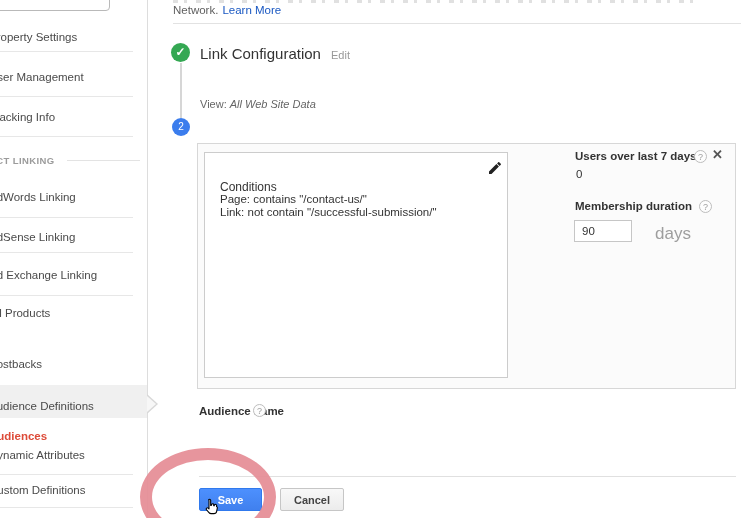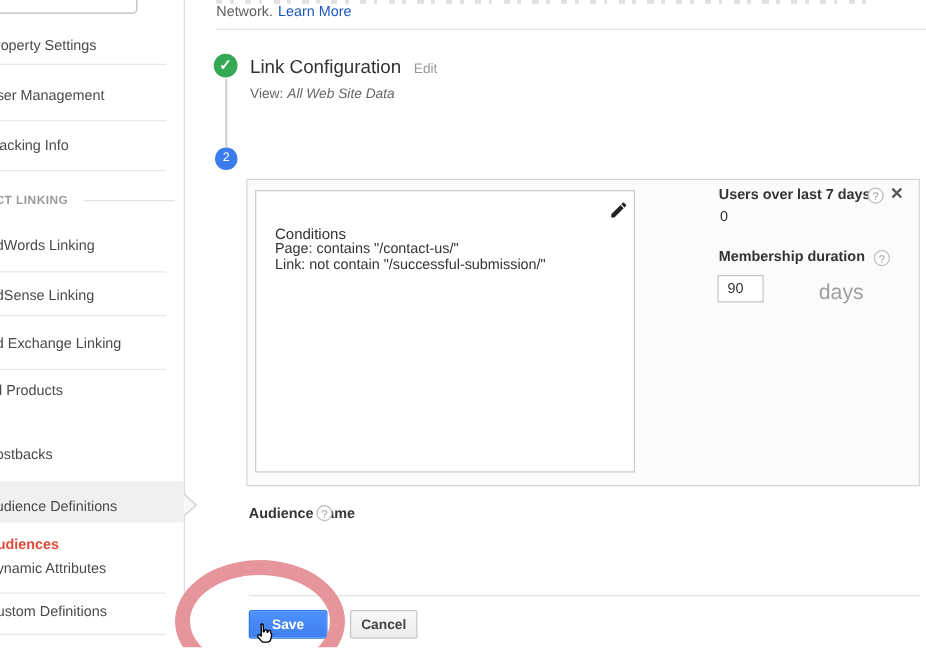--- a/index.html
+++ b/index.html
@@ -54,21 +54,21 @@
   .step-circle {
     position:absolute; border-radius:50%; color:#fff; text-align:center; z-index:1;
   }
   #step1-circle { left:171px; top:43px; width:19px; height:19px; background:#34a853;
     font-size:12px; font-weight:bold; line-height:19px; }
   #step2-circle { left:172px; top:118px; width:18px; height:18px; background:#3b7ded;
     font-size:10px; line-height:18px; }
   #stepper-line { position:absolute; left:180px; top:63px; width:2px; height:55px; background:#d6d6d6; }
   .step-title { position:absolute; left:200px; font-size:15px; color:#333; }
   #edit-link { position:absolute; left:331px; top:49px; font-size:11px; color:#999; cursor:pointer; }
-  .meta-line { position:absolute; left:200px; font-size:11px; color:#666; }
+  .meta-line { position:absolute; left:200px; font-size:11px; color:#666;margin-top:29px; }
   .meta-line i { font-style:italic; }
 
   
   #editor-box {
     position:absolute; left:197px; top:143px; width:539px; height:246px;
     border:1px solid #d7d7d7; background:#fbfbfb;
   }
   #conditions-box {
     position:absolute; left:204px; top:152px; width:304px; height:226px;
     border:1px solid #ccc; background:#fff;
@@ -78,21 +78,21 @@
   .cond-line { position:absolute; left:220px; font-size:11.5px; color:#333; }
 
   .panel-label { position:absolute; font-size:11.5px; font-weight:bold; color:#333; }
   .help-icon {
     position:absolute; width:13px; height:13px; border:1px solid #bdbdbd; border-radius:50%;
     color:#9e9e9e; font-size:9px; line-height:12px; text-align:center; background:#fdfdfd;
   }
   #close-icon { position:absolute; left:712px; top:148px; font-size:13px; color:#555; font-weight:bold; cursor:pointer; line-height:13px; }
   #users-value { position:absolute; left:576px; top:168px; font-size:11.5px; color:#333; }
   #membership-input {
-    position:absolute; left:574px; top:220px; width:37px; height:22px;
+    position:absolute; left:574px; top:220px; width:58px; height:22px;
     border:1px solid #c6c6c6; font-size:11.5px; color:#333; padding-left:7px;
     font-family:"Liberation Sans", sans-serif;
   }
   #days-label { position:absolute; left:655px; top:224px; font-size:17px; color:#9e9e9e; }
 
   
   #name-label { position:absolute; left:199px; top:405px; font-size:11.5px; font-weight:bold; color:#333; }
   #name-input {
     position:absolute; left:199px; top:423px; width:234px; height:23px;
     border:1px solid #c6c6c6; font-size:11.5px; color:#333; padding-left:8px;
@@ -103,21 +103,21 @@
   
   .btn {
     position:absolute; top:488px; height:23px; font-size:11px; font-weight:bold;
     border-radius:2px; cursor:pointer; font-family:"Liberation Sans", sans-serif;
   }
   #save-btn {
     left:199px; width:63px; color:#fff;
     background:linear-gradient(#4d90fe,#4080ee); border:1px solid #3079ed;
   }
   #cancel-btn {
-    left:280px; width:54px; color:#444;
+    left:280px; width:64px; color:#444;
     background:linear-gradient(#f8f8f8,#ececec); border:1px solid #c6c6c6;
   }
 
   
   #annotation-circle {
     position:absolute; left:140px; top:448px; width:136px; height:98px;
     border:12px solid rgba(229,140,149,0.92); border-radius:50%; z-index:10;
     pointer-events:none;
   }
   #cursor-icon { position:absolute; left:202px; top:497px; width:20px; height:21px; z-index:11; pointer-events:none; }

